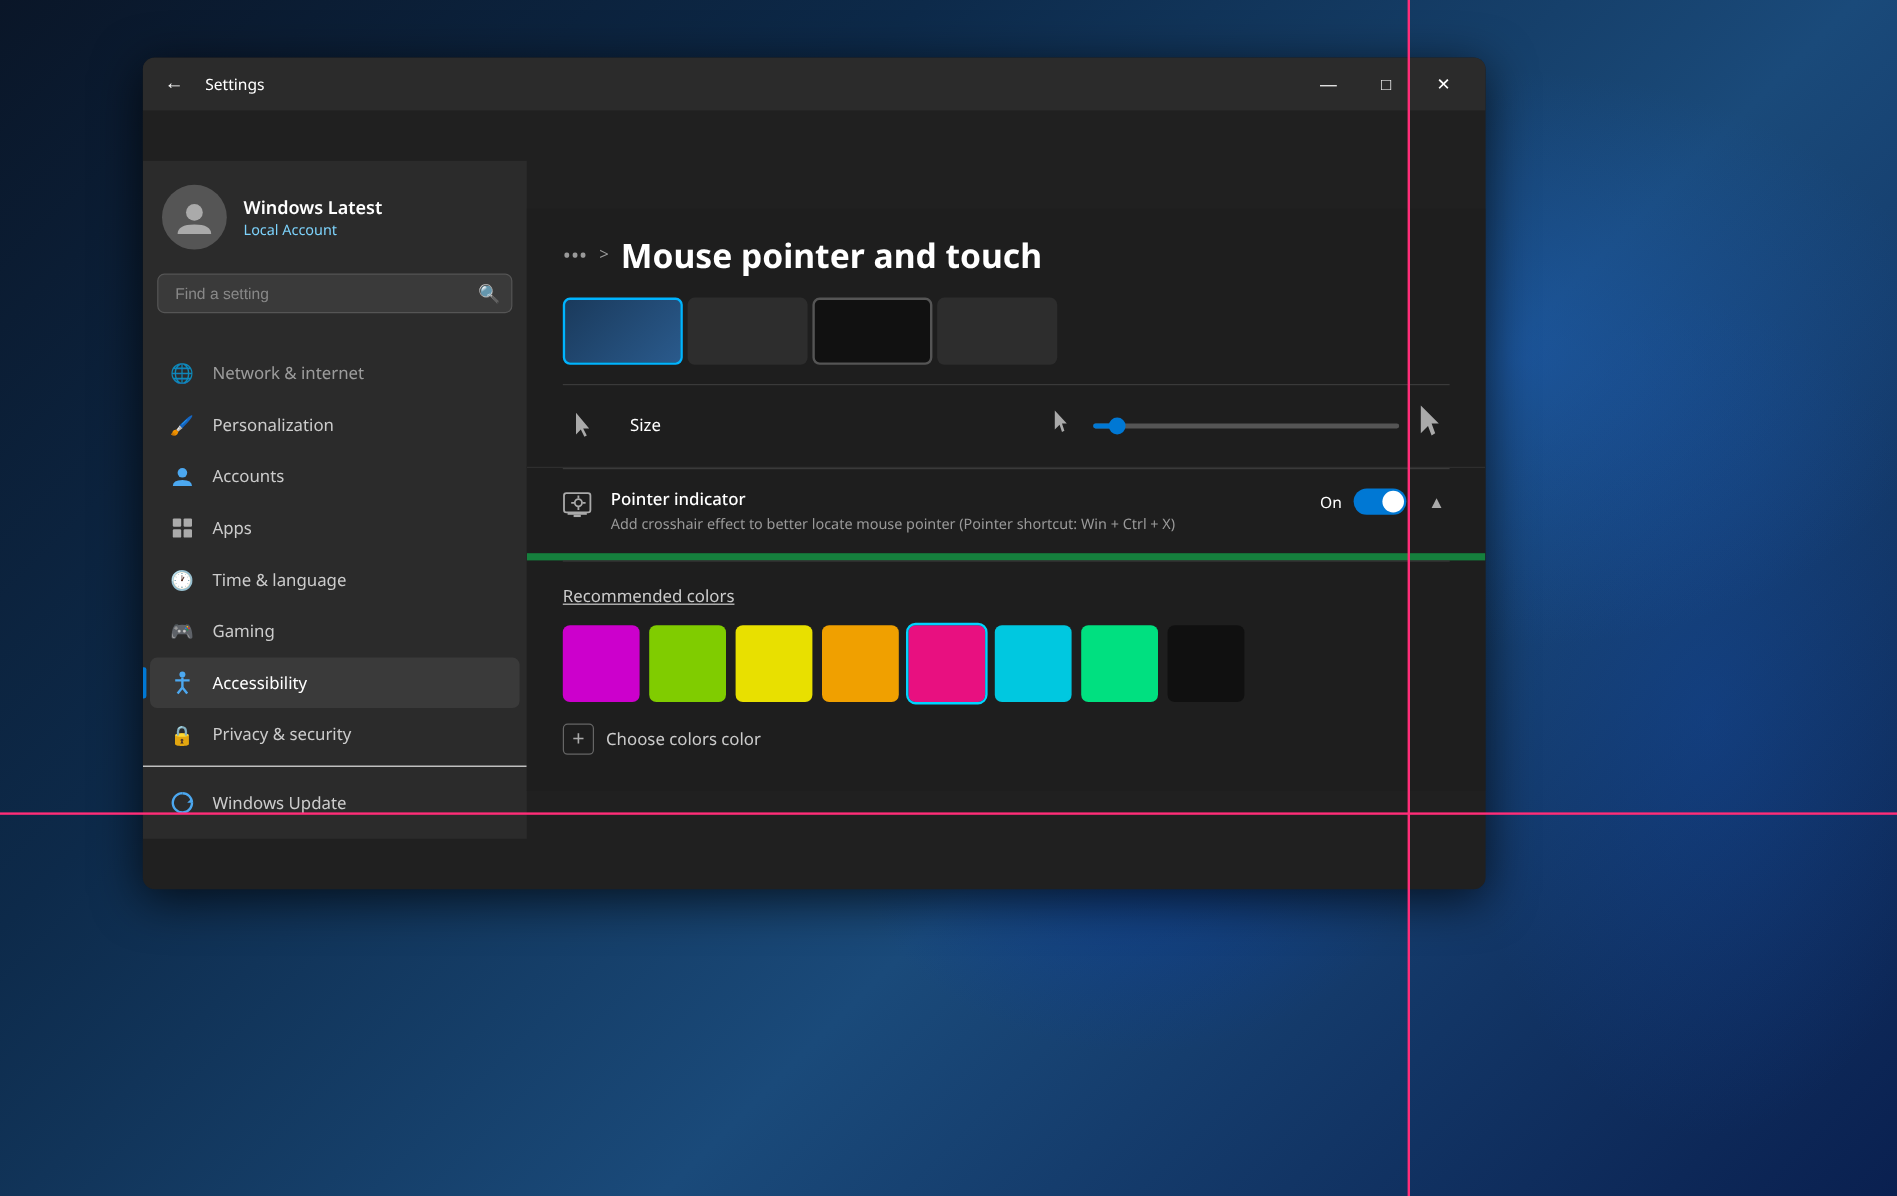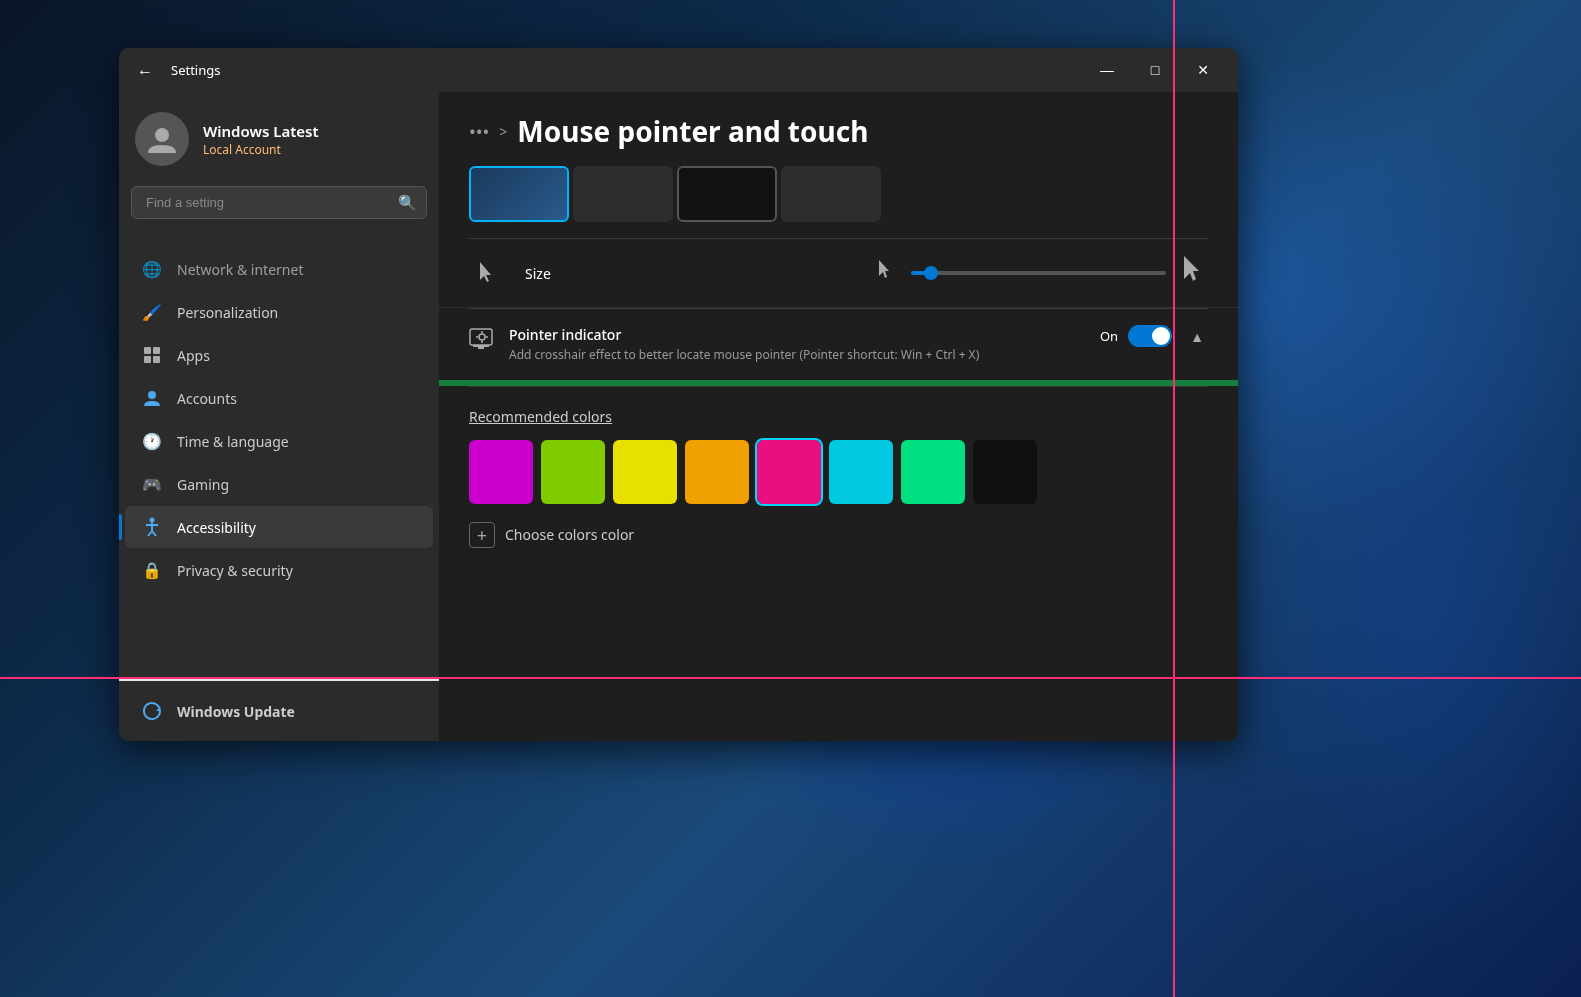--- a/index.html
+++ b/index.html
@@ -104,20 +104,21 @@
       cursor: pointer;
       display: flex; align-items: center; justify-content: center;
       border-radius: 4px;
     }
 
     
     .window-body {
       display: flex;
       flex: 1;
       overflow: hidden;
+      align-items: center;
     }
 
     
     .sidebar {
       width: 320px;
       background: #2b2b2b;
       flex-shrink: 0;
       display: flex;
       flex-direction: column;
       overflow: hidden;
@@ -140,21 +141,21 @@
       flex-shrink: 0;
     }
 
     .profile-info {}
     .profile-name {
       color: #ffffff;
       font-size: 15px;
       font-weight: 600;
     }
     .profile-account {
-      color: #fdba74;
+      color: #7dd3fc;
       font-size: 12px;
     }
 
     .sidebar-search {
       margin: 4px 12px 24px;
       position: relative;
     }
 
     .sidebar-search input {
       width: 100%;
@@ -214,22 +215,21 @@
 
     .nav-icon {
       width: 22px; height: 22px;
       display: flex; align-items: center; justify-content: center;
       font-size: 16px;
       flex-shrink: 0;
     }
 
     .sidebar-bottom {
       padding: 8px 0;
-      border-top: 3px solid #e5e5e5;
-      font-weight: bold;
+      border-top: 1px solid #e5e5e5;
     }
 
     
     .main-content {
       flex: 1;
       background: #1e1e1e;
       overflow-y: auto;
       overflow-x: hidden;
       position: relative;
     }
@@ -529,38 +529,38 @@
           <span>Network &amp; internet</span>
         </div>
 
         <div class="nav-item">
           <span class="nav-icon">🖌️</span>
           <span>Personalization</span>
         </div>
 
         <div class="nav-item">
           <span class="nav-icon">
+            <svg width="20" height="20" viewBox="0 0 20 20" fill="none">
+              <circle cx="10" cy="7" r="4" fill="#4ca8f0"></circle>
+              <path d="M2 18 Q2 13 10 13 Q18 13 18 18" fill="#4ca8f0"></path>
+            </svg>
+          </span>
+          <span>Accounts</span>
+        </div>
+
+        <div class="nav-item">
+          <span class="nav-icon">
             <svg width="18" height="18" viewBox="0 0 18 18" fill="none">
               <rect x="1" y="1" width="7" height="7" rx="1" fill="#aaa"></rect>
               <rect x="10" y="1" width="7" height="7" rx="1" fill="#aaa"></rect>
               <rect x="1" y="10" width="7" height="7" rx="1" fill="#aaa"></rect>
               <rect x="10" y="10" width="7" height="7" rx="1" fill="#aaa"></rect>
             </svg>
           </span>
           <span>Apps</span>
-        </div>
-
-        <div class="nav-item">
-          <span class="nav-icon">
-            <svg width="20" height="20" viewBox="0 0 20 20" fill="none">
-              <circle cx="10" cy="7" r="4" fill="#4ca8f0"></circle>
-              <path d="M2 18 Q2 13 10 13 Q18 13 18 18" fill="#4ca8f0"></path>
-            </svg>
-          </span>
-          <span>Accounts</span>
         </div>
 
         <div class="nav-item">
           <span class="nav-icon">🕐</span>
           <span>Time &amp; language</span>
         </div>
 
         <div class="nav-item">
           <span class="nav-icon">🎮</span>
           <span>Gaming</span>

